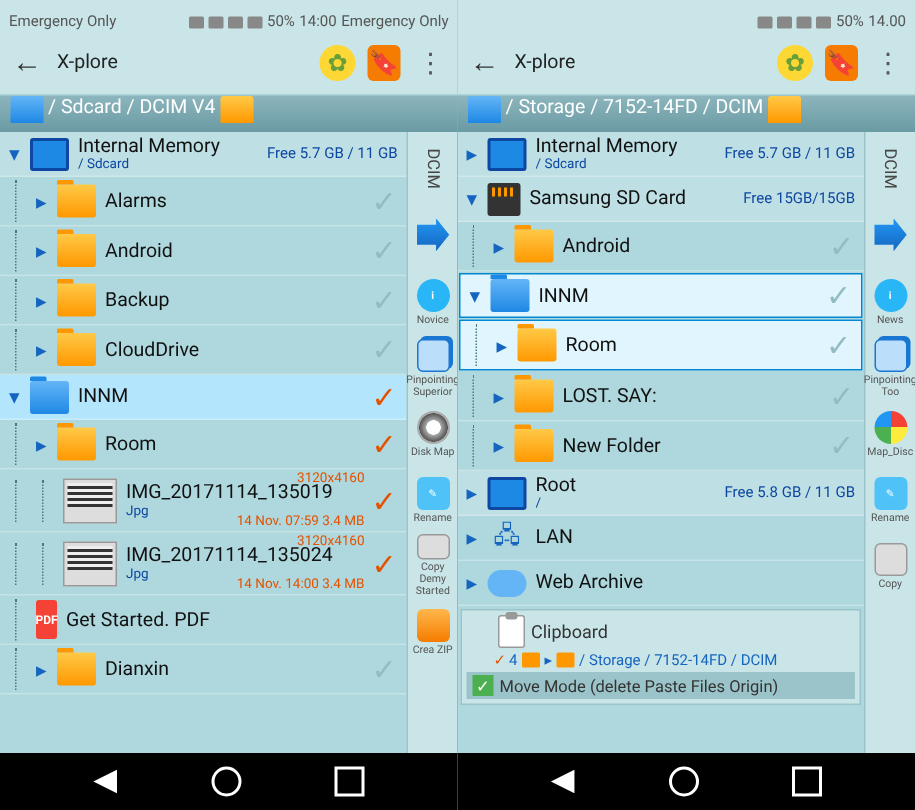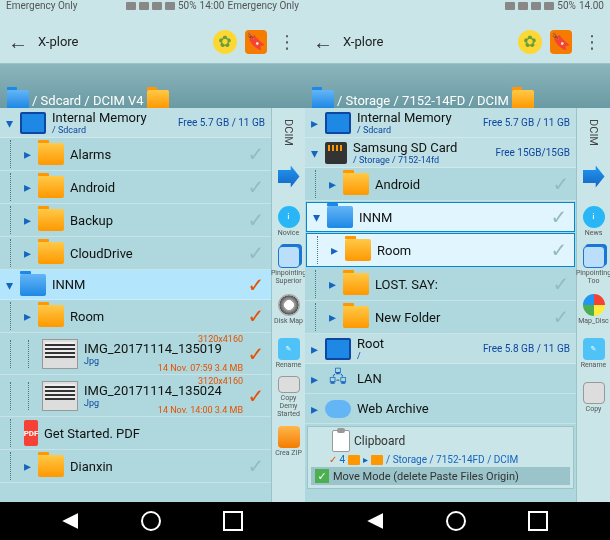--- a/index.html
+++ b/index.html
@@ -1,29 +1,29 @@
 <!DOCTYPE html>
 <html><head>
   <meta charset="utf-8">
   <style>
     * { margin: 0; padding: 0; box-sizing: border-box; }
     body { font-family: Roboto, Arial, sans-serif; width: 610px; height: 540px; background: #000; overflow: hidden; font-size: 12px; }
     .screens { display: flex; width: 610px; height: 540px; }
     .screen { width: 305px; height: 540px; background: #aed8dd; position: relative; display: flex; flex-direction: column; }
-    .statusbar { height: 20px; background: #c9e5e7; display: flex; justify-content: space-between; align-items: flex-start; padding: 0 6px; font-size: 10px; color: #555; }
+    .statusbar { height: 20px; background: #c9e5e7; display: flex; justify-content: space-between; align-items: flex-end; padding: 0 6px; font-size: 10px; color: #555; }
     .statusbar .right { display: flex; gap: 3px; align-items: center; }
     .statusbar .sqico { width: 10px; height: 8px; background: #888; border-radius: 1px; }
     .toolbar { height: 44px; background: #c9e5e7; display: flex; align-items: center; padding: 0 6px; gap: 8px; border-bottom: 1px solid #9ac4c9; }
     .toolbar .back { width: 24px; height: 24px; display: flex; align-items: center; justify-content: center; color: #333; font-size: 20px; }
     .toolbar .title { flex: 1; font-size: 13px; color: #222; font-weight: 400; }
     .toolbar .tico { width: 24px; height: 24px; border-radius: 50%; display: flex; align-items: center; justify-content: center; font-size: 16px; }
     .tico.shield { background: #fdd835; color: #689f38; }
     .tico.book { background: #f57c00; color: #fff; border-radius: 4px; width: 22px; height: 24px; }
     .tico.menu { color: #555; font-size: 18px; }
-    .pathbar { height: 44px; background: linear-gradient(#8cb5bd, #6a9aa3); display: flex; align-items: flex-end; color: #fff; font-size: 13px; padding: 0 4px; overflow: hidden; position: relative; }
+    .pathbar { height: 24px; background: linear-gradient(#8cb5bd, #6a9aa3); display: flex; align-items: flex-start; color: #fff; font-size: 13px; padding: 0 4px; overflow: hidden; position: relative; }
     .pathbar .folder-ico { width: 22px; height: 18px; background: linear-gradient(#ffc947,#ff9800); border-radius: 2px 2px 0 0; margin: 0 3px; flex-shrink: 0; position: relative; }
     .pathbar .folder-ico::before { content:''; position:absolute; top:-3px; left:0; width:10px; height:3px; background:#ff9800; border-radius:1px 1px 0 0;}
     .main { flex: 1; position: relative; display: flex; overflow: hidden; }
     .list { flex: 1; overflow: hidden; background: #aed8dd; }
     .sidebar { width: 34px; background: #c9e5e7; display: flex; flex-direction: column; align-items: center; padding-top: 4px; gap: 2px; border-left: 1px solid #9ac4c9; }
     .sidebar .sbitem { width: 30px; height: 42px; display: flex; flex-direction: column; align-items: center; justify-content: center; font-size: 7px; color: #555; text-align: center; }
     .sbitem .sbico { width: 22px; height: 22px; border-radius: 4px; margin-bottom: 1px; }
     .sbico.vtext { width: 22px; height: 36px; writing-mode: vertical-rl; font-size: 11px; color:#444; display:flex;align-items:center;justify-content:center; background:none;}
     .sbico.info { background: #29b6f6; color:#fff; display:flex;align-items:center;justify-content:center;border-radius:50%; font-weight:bold;}
     .sbico.arrow { background: linear-gradient(#2196f3,#1565c0); color:#fff; display:flex;align-items:center;justify-content:center; clip-path: polygon(0 20%, 60% 20%, 60% 0, 100% 50%, 60% 100%, 60% 80%, 0 80%);}
@@ -252,21 +252,21 @@
       <div class="list">
         <div class="row header">
             <span class="caret">▸</span>
             <div class="devico"></div>
             <div class="lbl"><span>Internal Memory</span><span class="sub">/ Sdcard</span></div>
             <div class="free">Free 5.7 GB / 11 GB</div>
           </div>
         <div class="row header">
             <span class="caret">▾</span>
             <div class="sdico"></div>
-            <div class="lbl"><span>Samsung SD Card</span><span class="sub">/ Storage / 7152-14fd</span></div>
+            <div class="lbl"><span>Samsung SD Card</span></div>
             <div class="free">Free 15GB/15GB</div>
           </div>
         <div class="row">
             <span class="indent"></span>
             <span class="caret">▸</span>
             <div class="fico"></div>
             <div class="lbl">Android</div>
             <div class="check grey">✓</div>
           </div>
         <div class="row selected box">

